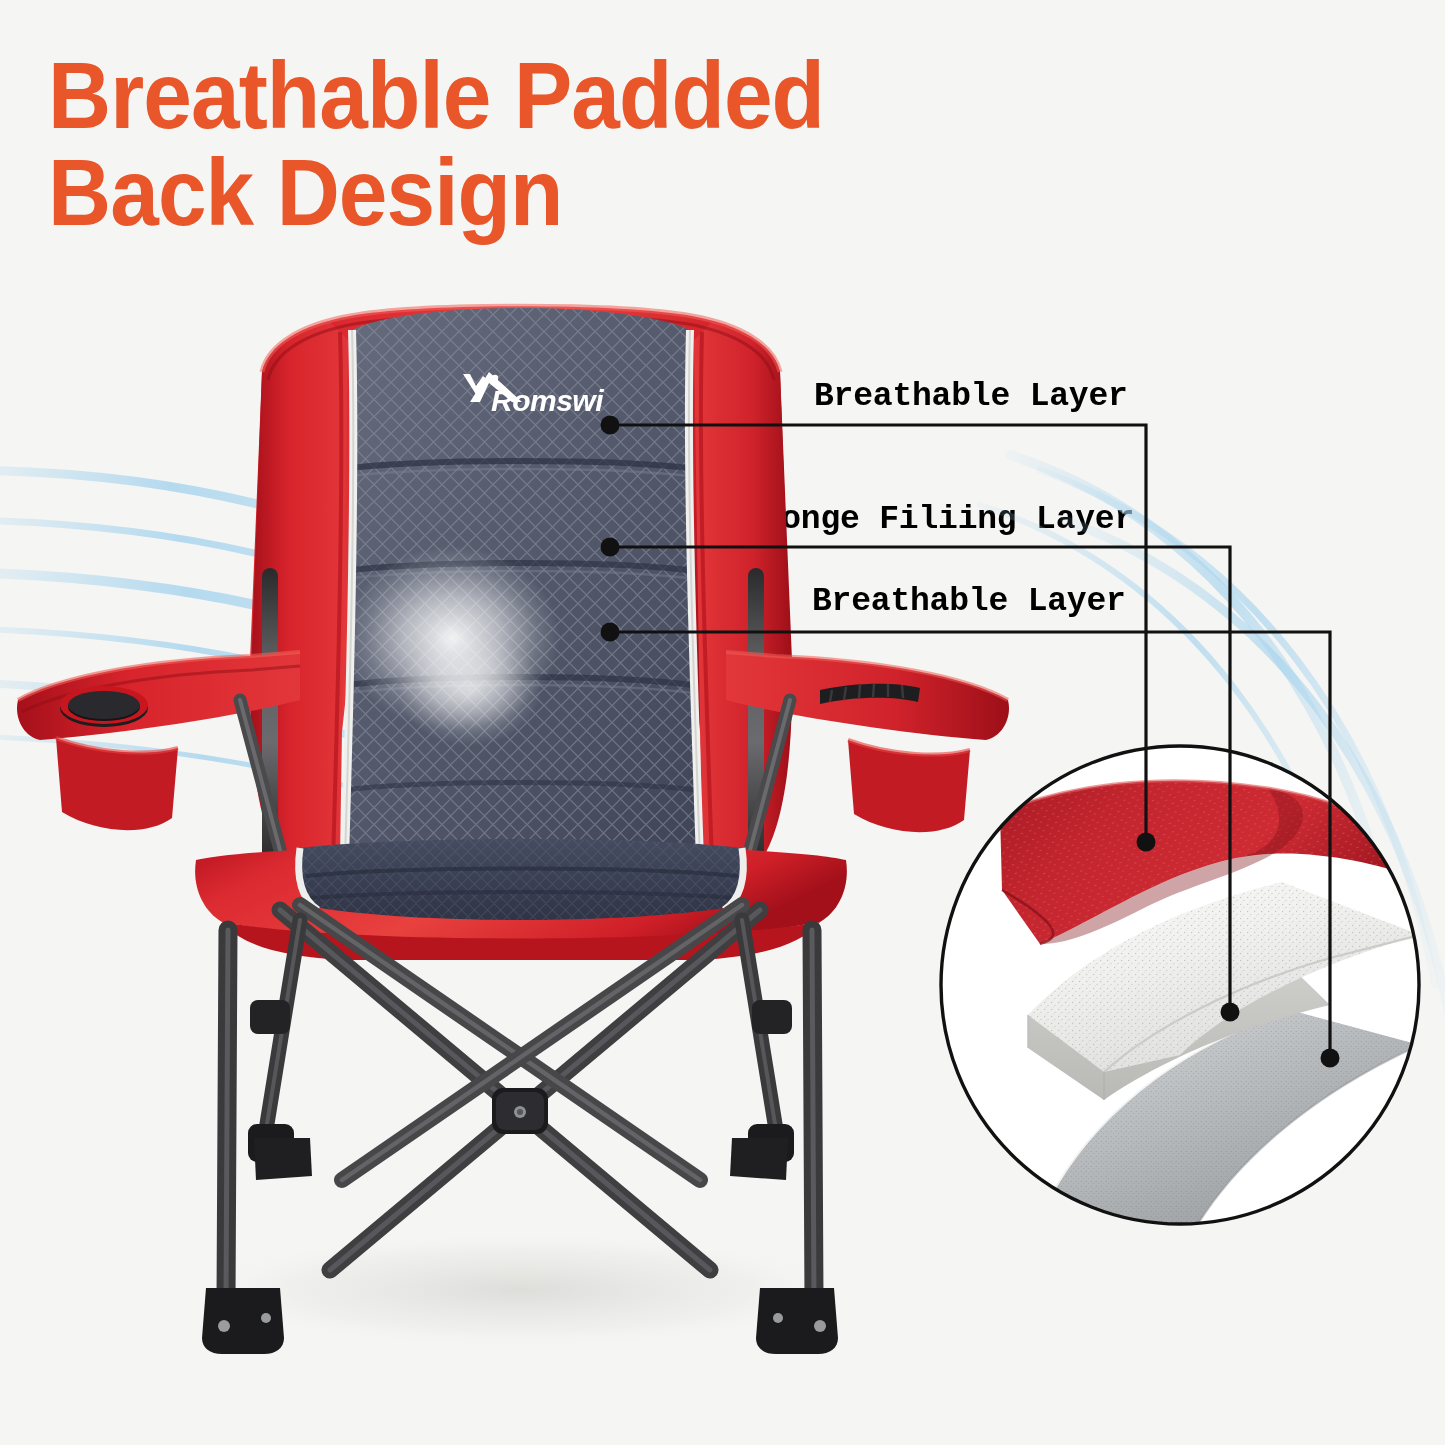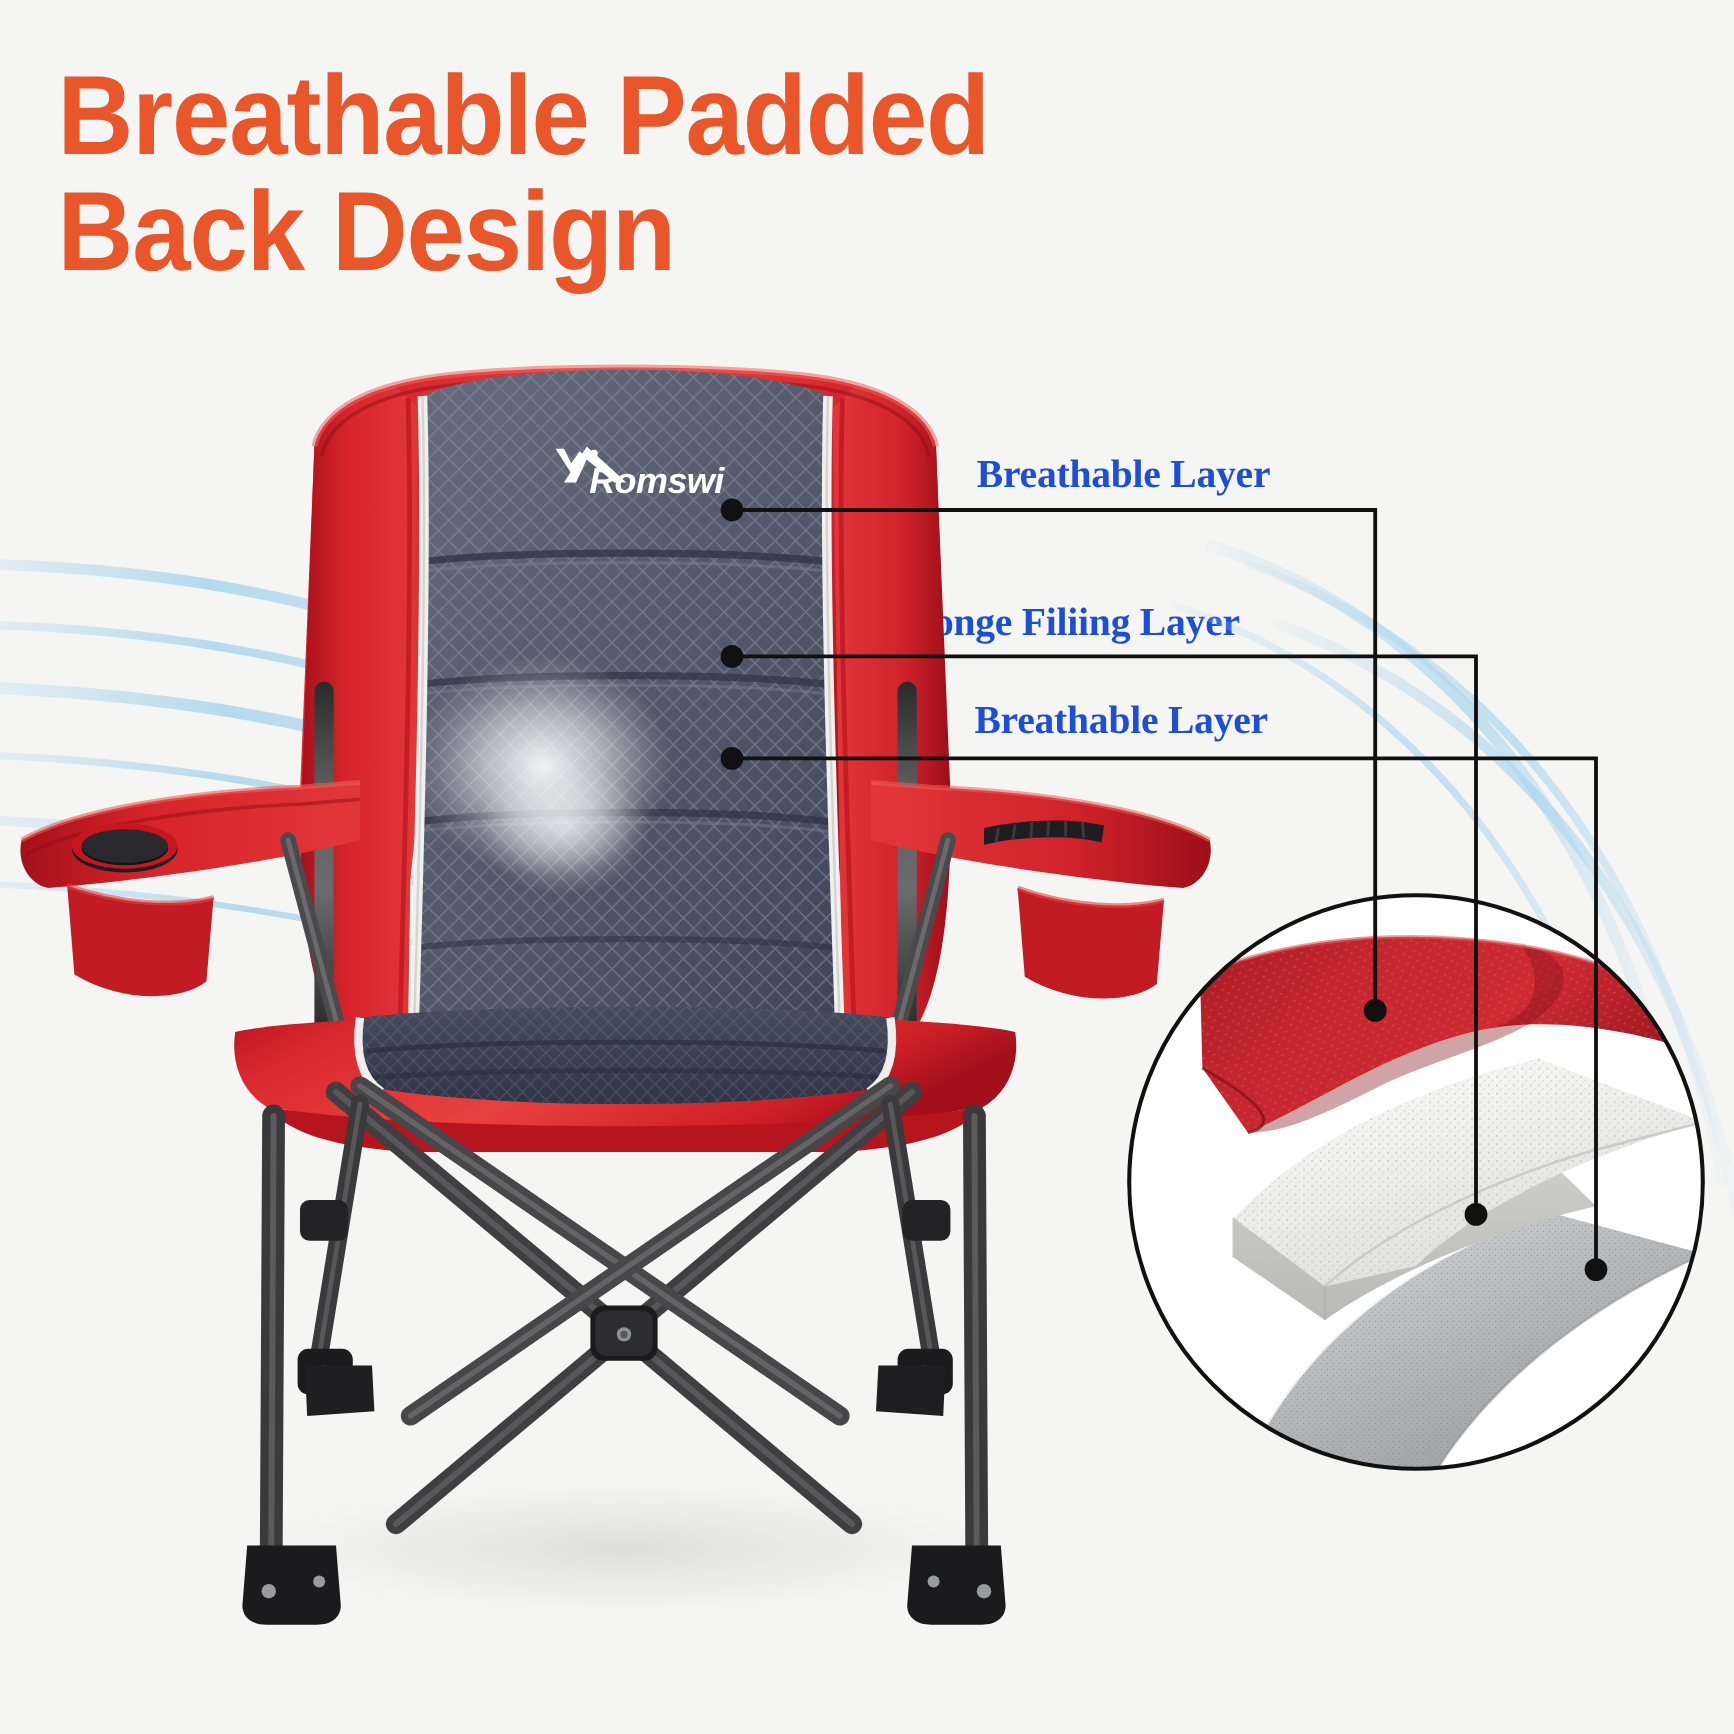--- a/index.html
+++ b/index.html
@@ -23,25 +23,25 @@
     letter-spacing:-1px;
     color:#e8562a;
     transform:scaleX(0.93);
     transform-origin:left top;
     white-space:pre-line;
   }
 
   
   .callout-label {
     position:absolute;
-    font-family:Liberation Serif, serif;
+    font-family:Liberation Mono, monospace;
     font-weight:700;
     font-size:33px;
     letter-spacing:-0.2px;
-    color:#1d4ed8;
+    color:#000000;
     white-space:nowrap;
   }
   #label-0 { left:814px; top:378px; }
   #label-1 { left:742px; top:501px; }
   #label-2 { left:812px; top:583px; }
 
   
   .svg-layer { position:absolute; inset:0; width:1445px; height:1445px; }
   #art-layer { z-index:2; }
   #lines-layer { z-index:6; pointer-events:none; }

